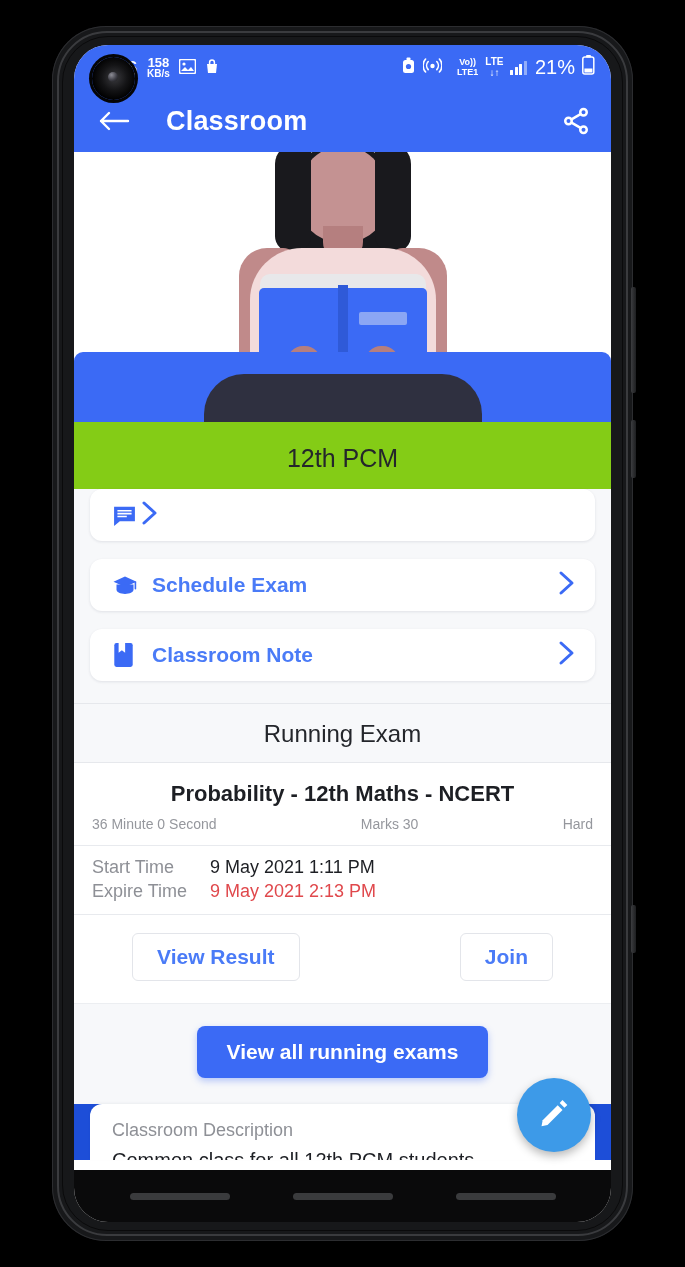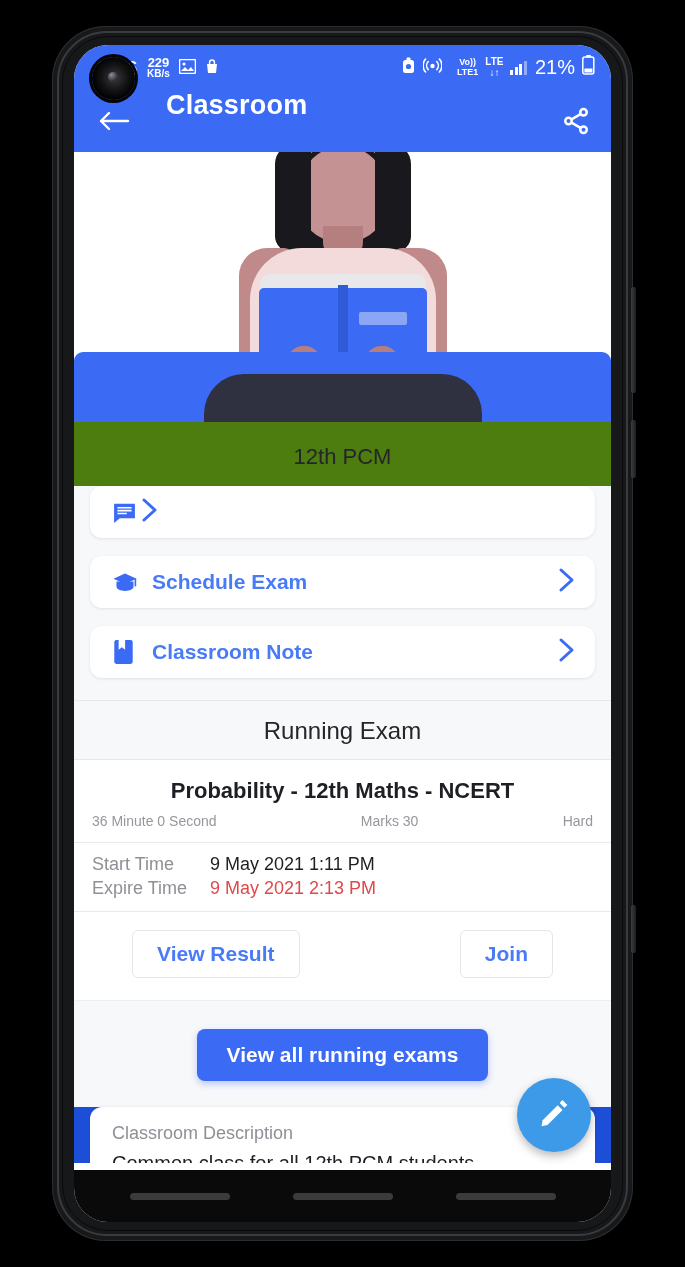--- a/index.html
+++ b/index.html
@@ -119,20 +119,21 @@
     width: 10px; height: 10px;
     border-radius: 50%;
     background: radial-gradient(circle at 35% 30%, #8d8d96 0%, #3d3d45 55%, #111 100%);
   }
 
   
   .appbar {
     height: 62px;
     background: #3b6af5;
     display: flex;
+    align-items: center;
     padding: 0 20px 0 24px;
     color: #fff;
     position: relative;
   }
   .appbar-title {
     font-size: 27px;
     font-weight: bold;
     margin-left: 36px;
     letter-spacing: .2px;
   }
@@ -242,24 +243,24 @@
     bottom: 0; width: 278px; height: 48px;
     background: #2f3040;
     border-radius: 40px 40px 0 0;
   }
 
   
   .sheet { background: #f7f8fa; }
 
   .class-title {
     text-align: center;
-    font-size: 22px;
+    font-size: 25px;
     color: #24262b;
     padding: 22px 0 16px;
-    background: #4d7c0f;
+    background: #84cc16;
   }
 
   .menu-list { padding: 0 16px 22px; background: #f7f8fa; }
   .menu-card {
     background: #ffffff;
     border-radius: 12px;
     height: 52px;
     display: flex;
     align-items: center;
     padding: 0 18px 0 22px;
@@ -323,21 +324,21 @@
     color: #4a7bf7;
     font-size: 21px;
     font-weight: bold;
     padding: 11px 24px;
     background: #fff;
     cursor: pointer;
   }
 
   .cta-wrap {
     background: #f7f8fa;
-    padding: 28px 0 26px;
+    padding: 22px 0 26px;
     display: flex;
     justify-content: center;
     border-top: 1px solid #eceef1;
   }
   .cta-btn {
     background: #3b6af5;
     color: #ffffff;
     font-size: 21px;
     font-weight: bold;
     border: none;
@@ -406,21 +407,21 @@
 <div class="side-btn volume"></div>
 <div class="side-btn power"></div>
 <div class="side-btn extra"></div>
 
 <div class="screen">
 
   <div class="statusbar">
     <div class="sb-left">
       <span class="sb-clock">1:46</span>
       <span class="sb-kb">
-        <span class="n">229</span>
+        <span class="n">158</span>
         <span class="u">KB/s</span>
       </span>
       <span>
         <svg width="17" height="15" viewBox="0 0 17 15">
             <rect x="0.5" y="0.5" width="16" height="14" rx="1.5" fill="none" stroke="#fff" stroke-width="1.6"></rect>
             <circle cx="5" cy="5" r="1.6" fill="#fff"></circle>
             <path d="M2 12l4-4 3 3 3-3 3 4z" fill="#fff"></path>
           </svg>
       </span>
       <span>

